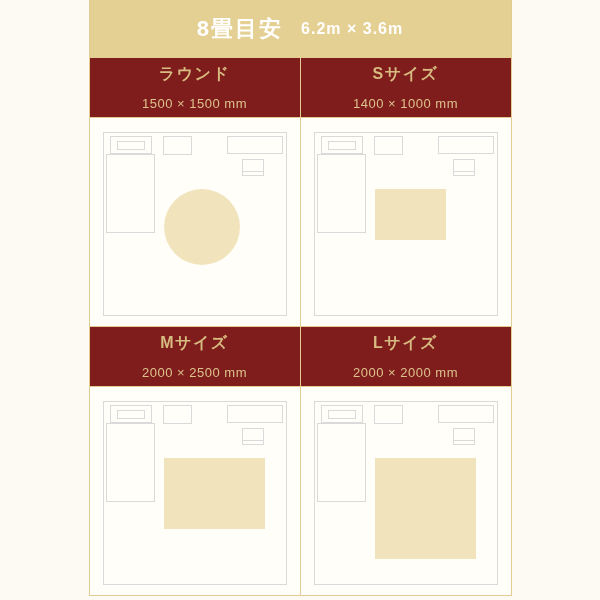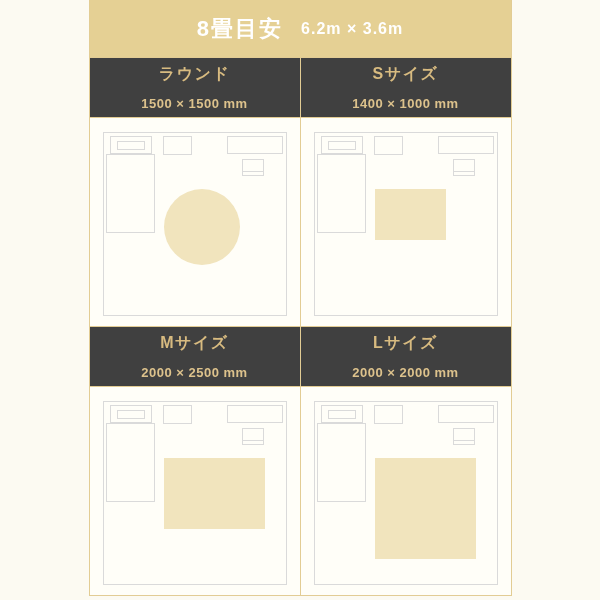--- a/index.html
+++ b/index.html
@@ -41,35 +41,34 @@
   }
   .cell { border-top: 1px solid #E2CC94; }
   .cell.col2 { border-left: 1px solid #E2CC94; }
   .cell-header {
     height: 59px;
     display: flex;
     flex-direction: column;
     align-items: center;
     justify-content: center;
     border-bottom: 1px solid #E2CC94;
-    background: #404040;
+    background: #7f1d1d;
   }
   .cell-title {
     color: #D8BB80;
     font-size: 16px;
     font-weight: bold;
     letter-spacing: 1.5px;
     line-height: 1.2;
   }
   .cell-size {
     color: #DDC28C;
     font-size: 13px;
     letter-spacing: 0.5px;
     margin-top: 13px;
-    font-weight: bold;
   }
   .room-area {
     height: 208px;
     padding-top: 14px;
     box-sizing: border-box;
   }
   .room {
     width: 182px;
     height: 182px;
     margin: 0 auto;

